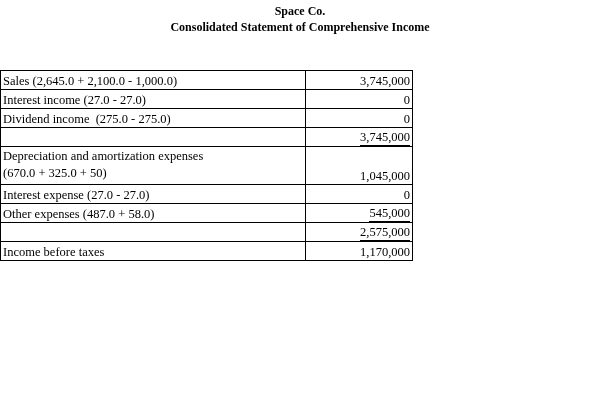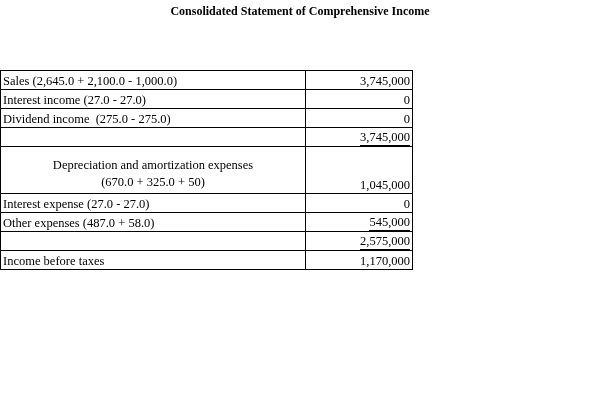--- a/index.html
+++ b/index.html
@@ -72,37 +72,37 @@
     text-align: right;
   }
   .hdr-line { display: block; line-height: 18px; }
 
   
   tr.tall-row td {
     height: 36px;
   }
   tr.tall-row td.label-cell {
     vertical-align: top;
-    padding-top: 10px;
-    text-align: center;
+    padding-top: 1px;
   }
   .cell-line { display: block; line-height: 17px; }
 
   
   .ruled {
     display: inline-block;
     border-bottom: 1px solid #000000;
     padding-bottom: 0px;
     line-height: 15px;
   }
 </style>
 </head>
 <body>
 
 <div class="doc-title">
+  <div class="line line-1">Space Co.</div>
   <div class="line line-2">Consolidated Statement of Comprehensive Income</div>
 </div>
 
 <div class="stmt-wrap">
   <table class="stmt">
     <tbody>
     <tr>
           <td class="label-cell">Sales (2,645.0 + 2,100.0 - 1,000.0)</td>
           <td class="amount-cell"><span>3,745,000</span></td>
         </tr>

